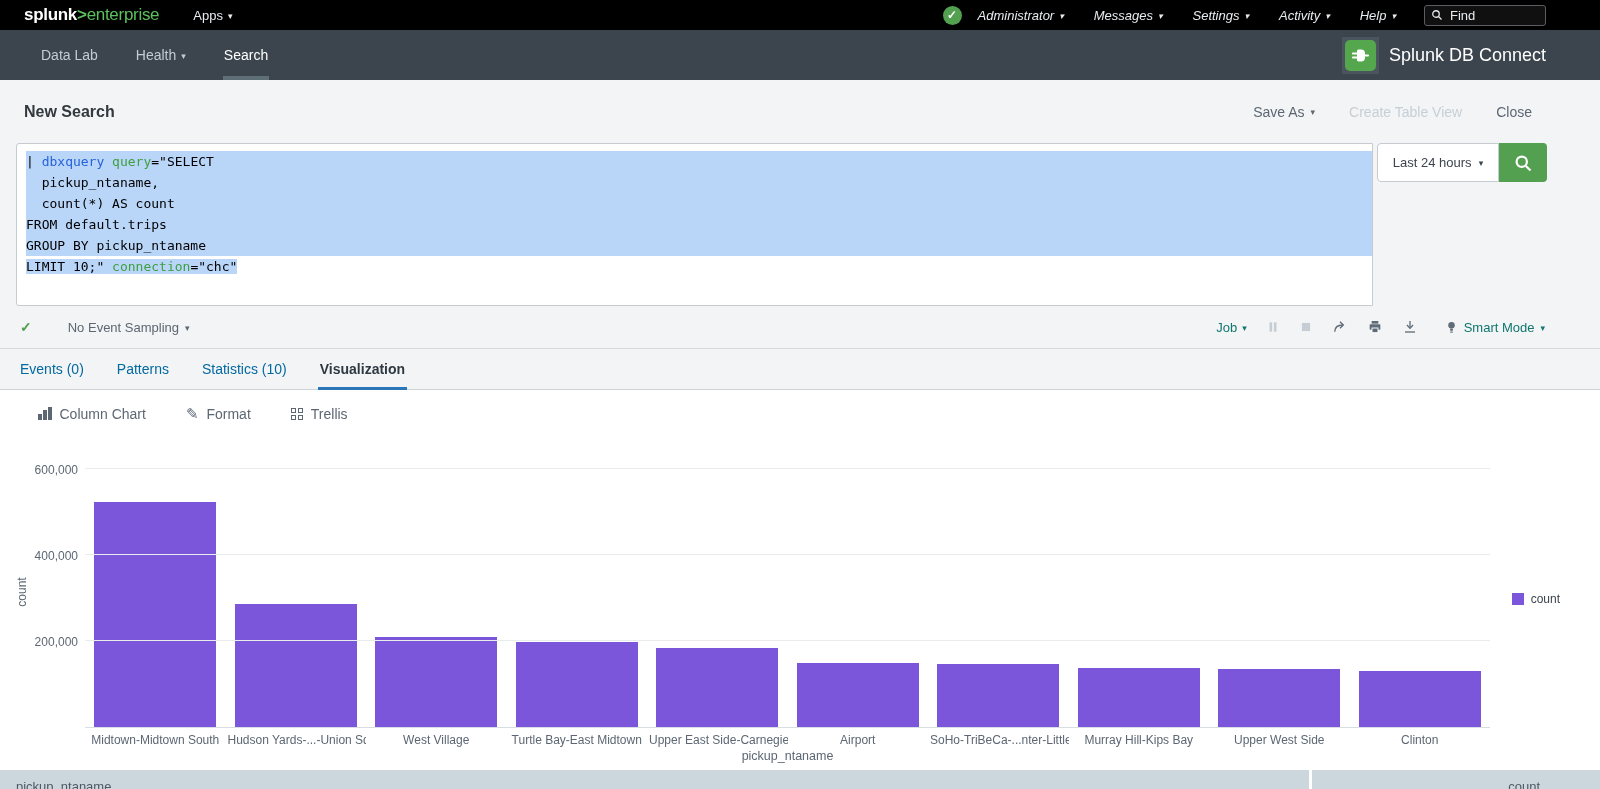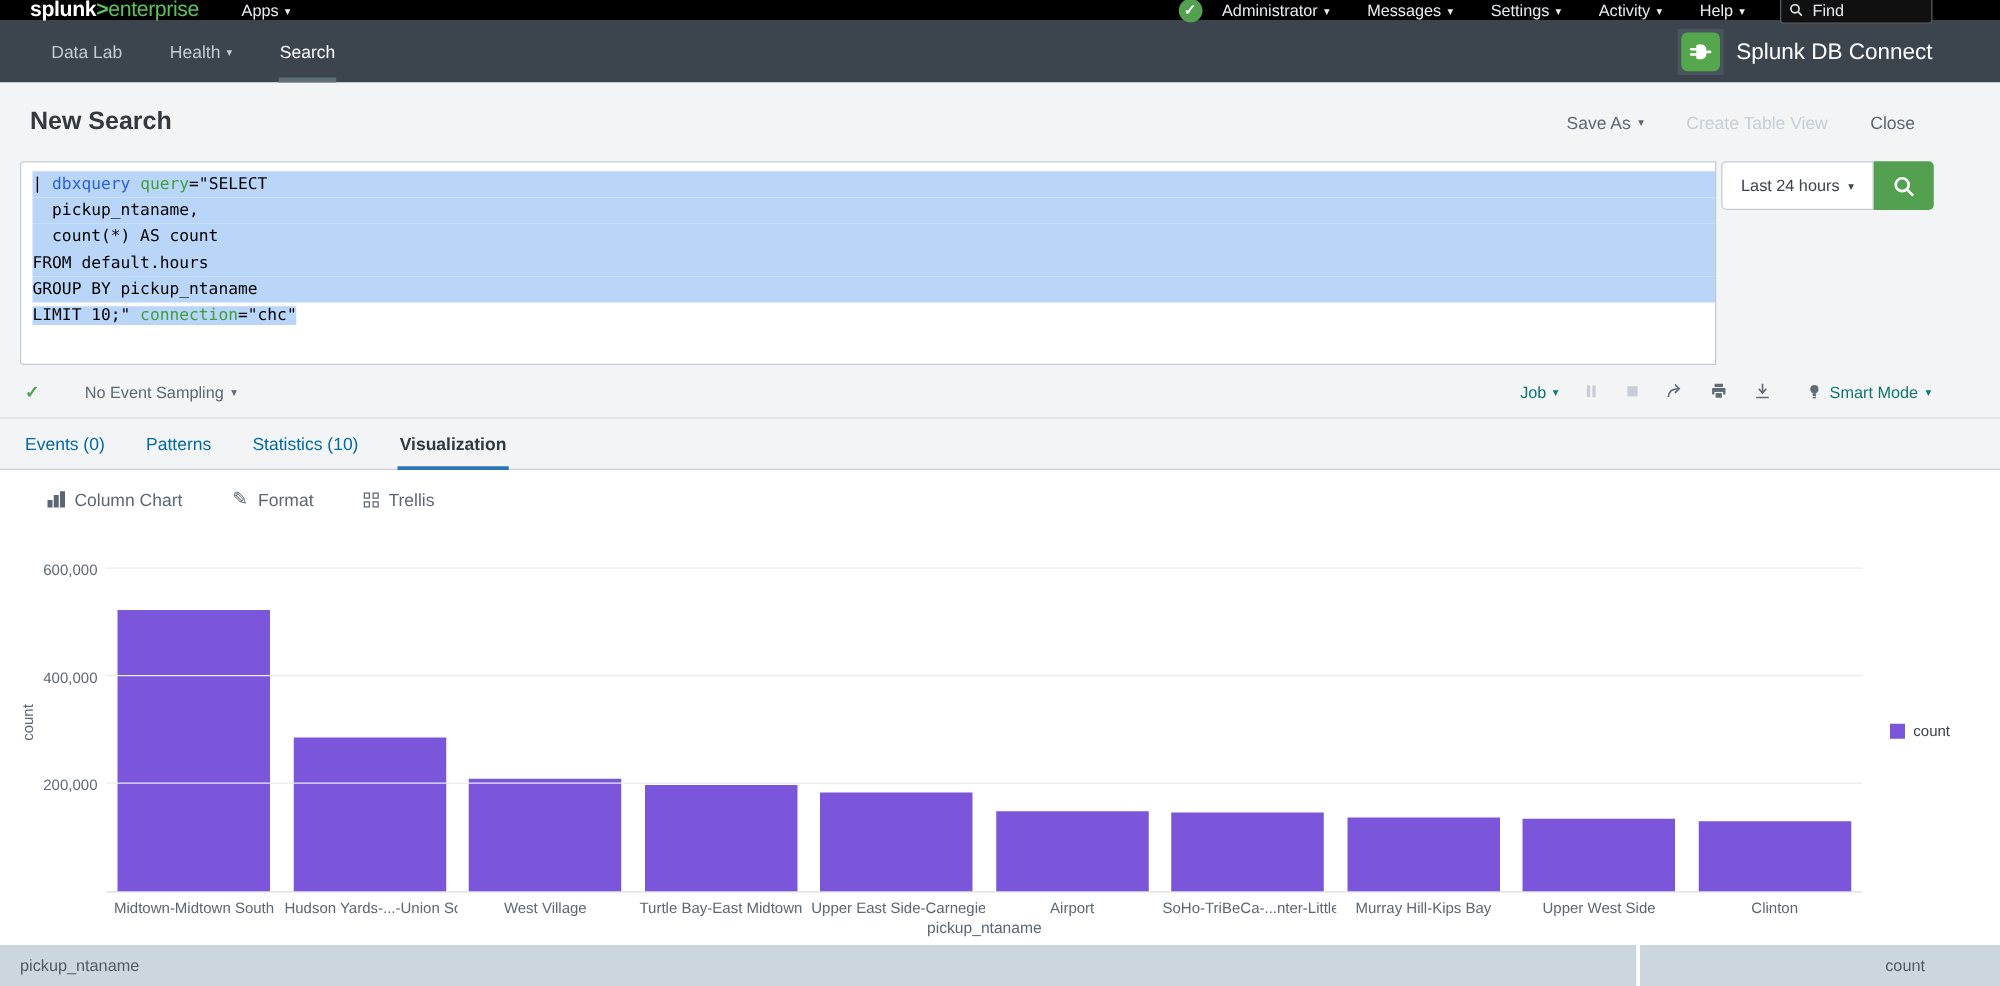--- a/index.html
+++ b/index.html
@@ -3,48 +3,48 @@
 <meta charset="utf-8">
 <style>
   * { box-sizing: border-box; }
   html,body { margin:0; padding:0; }
   body {
     width:1600px; height:789px; overflow:hidden;
     font-family:"Liberation Sans", sans-serif;
     background:#fff; color:#3c444d;
   }
   
-  .topbar { height:16px; background:#000; display:flex; align-items:center; padding:0 54px 0 24px; }
+  .topbar { height:30px; background:#000; display:flex; align-items:center; padding:0 54px 0 24px; }
   .logo { font-size:17px; white-space:nowrap; letter-spacing:-0.3px; }
   .logo .lg-splunk { color:#fff; font-weight:bold; }
   .logo .lg-gt { color:#5cc05c; font-weight:bold; }
   .logo .lg-ent { color:#5cc05c; }
   .apps-menu { margin-left:34px; font-size:13px; color:#e8ecef; display:flex; align-items:center; gap:5px; cursor:pointer; }
   .tb-spacer { flex:1; }
   .health-badge { width:19px; height:19px; border-radius:50%; background:#53a051; color:#fff; font-size:12px; font-weight:bold;
     display:flex; align-items:center; justify-content:center; margin-right:16px; }
-  .tb-menus { display:flex; align-items:center; gap:30px; margin-right:28px; font-size:13px; color:#e8ecef; }
+  .tb-menus { display:flex; align-items:center; gap:30px; margin-right:28px; font-size:13px; color:#e8ecef;font-style:italic; }
   .tb-menu { display:flex; align-items:center; gap:5px; cursor:pointer; white-space:nowrap; }
   .caret { font-size:9px; line-height:1; position:relative; top:1px; }
   .find-box { width:122px; height:21px; background:#101010; border:1px solid #5a5e62; border-radius:3px;
     display:flex; align-items:center; gap:5px; padding:0 6px; }
   .find-box input { flex:1; min-width:0; background:transparent; border:none; outline:none; color:#fff; font-size:13px; font-family:"Liberation Sans",sans-serif; }
   .find-box input::placeholder { color:#e8ecef; opacity:1; }
   
   .appbar { height:50px; background:#3c444d; display:flex; align-items:stretch; padding:0 54px 0 22px; }
   .appnav { display:flex; align-items:stretch; }
   .appnav-item { display:flex; align-items:center; gap:5px; padding:0 19px; font-size:14px; color:#c3cbd4; position:relative; cursor:pointer; white-space:nowrap; }
   .appnav-item.active { color:#fff; }
   .appnav-item.active::after { content:""; position:absolute; left:50%; transform:translateX(-50%); bottom:0; width:46px; height:4px; background:#5f6f78; }
   .app-title { margin-left:auto; display:flex; align-items:center; gap:10px; color:#fff; font-size:18px; white-space:nowrap; }
   .app-icon-outer { width:37px; height:37px; background:#4a545e; display:flex; align-items:center; justify-content:center; }
   .app-icon { width:31px; height:31px; background:#55a74d; border-radius:5px; display:flex; align-items:center; justify-content:center; }
   
   .page-header { height:63px; background:#f2f4f5; display:flex; align-items:center; padding:0 68px 0 24px; }
-  .page-title { font-size:20px; font-weight:600; color:#33393f; margin:0; }
+  .page-title { font-size:16px; font-weight:600; color:#33393f; margin:0; }
   .header-actions { margin-left:auto; display:flex; align-items:center; gap:34px; font-size:14px; color:#5c6773; }
   .header-action { display:flex; align-items:center; gap:6px; cursor:pointer; white-space:nowrap; }
   .header-action.disabled { color:#c6cfd6; cursor:default; }
   
   .search-row { background:#f2f4f5; display:flex; align-items:flex-start; padding:0 53px 0 16px; height:163px; }
   .query-box { flex:1; height:163px; background:#fff; border:1px solid #c5cbd1; border-radius:3px 0 0 3px;
     font-family:"DejaVu Sans Mono","Liberation Mono",monospace; font-size:13px; line-height:21px; color:#000;
     padding:7px 0 0 9px; overflow:hidden; cursor:text; }
   .qline { white-space:pre; min-height:21px; }
   .qline.hl { background:#b9d6f9; }
@@ -189,21 +189,21 @@
       <span>Close</span>
     </div>
   </div>
 </div>
 
 <div class="search-row">
   <div class="query-box" id="query-pre">
       <div class="qline hl"><span class="c-p">| </span><span class="c-cmd">dbxquery</span><span class="c-p"> </span><span class="c-kw">query</span><span class="c-p">="SELECT</span></div>
       <div class="qline hl"><span class="c-p">  pickup_ntaname,</span></div>
       <div class="qline hl"><span class="c-p">  count(*) AS count</span></div>
-      <div class="qline hl"><span class="c-p">FROM default.hours</span></div>
+      <div class="qline hl"><span class="c-p">FROM default.trips</span></div>
       <div class="qline hl"><span class="c-p">GROUP BY pickup_ntaname</span></div>
       <div class="qline"><span class="hl-inline"><span class="c-p">LIMIT 10;" </span><span class="c-kw">connection</span><span class="c-p">="chc"</span></span></div>
     </div>
   <div class="time-group">
     <div class="time-picker">
       <span>Last 24 hours</span>
       <span class="caret">▾</span>
     </div>
     <button class="search-btn">
       <svg width="20" height="20" viewBox="0 0 24 24" fill="none" stroke="#fff" stroke-width="2.6">

